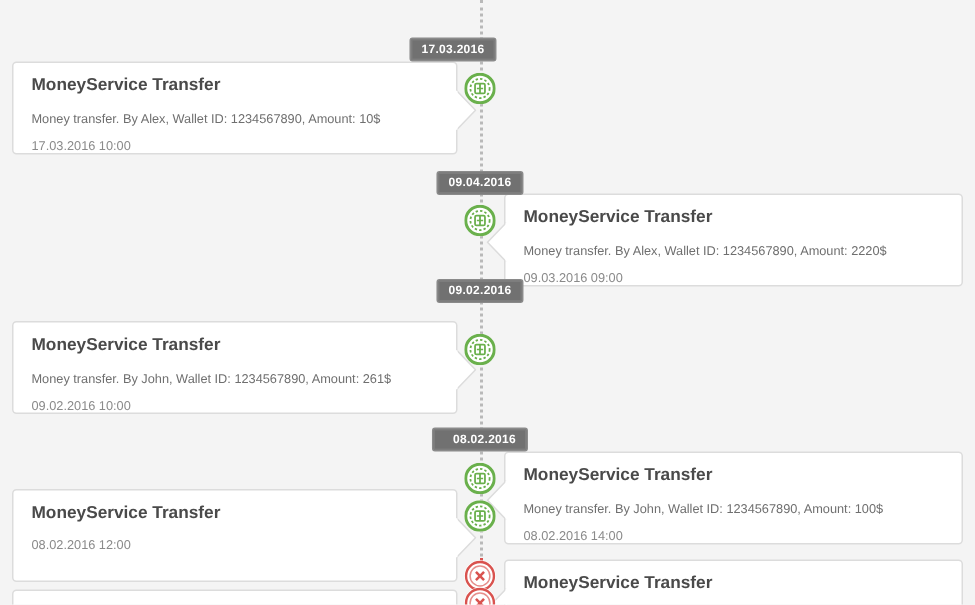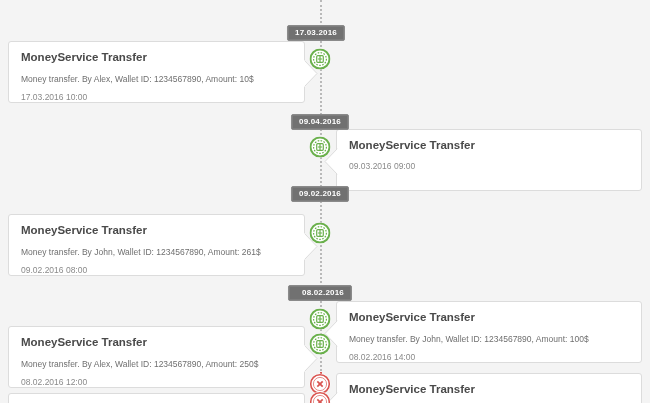--- a/index.html
+++ b/index.html
@@ -109,74 +109,74 @@
         <div class="card-time">17.03.2016 10:00</div>
       </div>
       <div class="card" style="left: 336px; top: 129px; width: 306px; height: 62px;">
         <div class="beak left">
           <svg width="14" height="27" viewBox="0 0 14 27">
             <path d="M13.5 0.5 L1 13.5 L13.5 26.5" fill="#ffffff" stroke="#dcdcdc" stroke-width="1" stroke-linejoin="round"></path>
             <line x1="14" y1="0.5" x2="14" y2="26.5" stroke="#ffffff" stroke-width="2"></line>
           </svg>
         </div>
         <div class="card-title">MoneyService Transfer</div>
+        <div class="card-desc">Money transfer. By Alex, Wallet ID: 1234567890, Amount: 2220$</div>
         <div class="card-time">09.03.2016 09:00</div>
       </div>
       <div class="card" style="left: 8px; top: 214px; width: 297px; height: 62px;">
         <div class="beak right">
           <svg width="14" height="27" viewBox="0 0 14 27">
             <path d="M0.5 0.5 L13 13.5 L0.5 26.5" fill="#ffffff" stroke="#dcdcdc" stroke-width="1" stroke-linejoin="round"></path>
             <line x1="0" y1="0.5" x2="0" y2="26.5" stroke="#ffffff" stroke-width="2"></line>
           </svg>
         </div>
         <div class="card-title">MoneyService Transfer</div>
         <div class="card-desc">Money transfer. By John, Wallet ID: 1234567890, Amount: 261$</div>
-        <div class="card-time">09.02.2016 08:00</div>
+        <div class="card-time">09.02.2016 10:00</div>
       </div>
       <div class="card" style="left: 336px; top: 301px; width: 306px; height: 62px;">
         <div class="beak left">
           <svg width="14" height="27" viewBox="0 0 14 27">
             <path d="M13.5 0.5 L1 13.5 L13.5 26.5" fill="#ffffff" stroke="#dcdcdc" stroke-width="1" stroke-linejoin="round"></path>
             <line x1="14" y1="0.5" x2="14" y2="26.5" stroke="#ffffff" stroke-width="2"></line>
           </svg>
         </div>
         <div class="card-title">MoneyService Transfer</div>
         <div class="card-desc">Money transfer. By John, Wallet ID: 1234567890, Amount: 100$</div>
         <div class="card-time">08.02.2016 14:00</div>
       </div>
       <div class="card" style="left: 8px; top: 326px; width: 297px; height: 62px;">
         <div class="beak right">
           <svg width="14" height="27" viewBox="0 0 14 27">
             <path d="M0.5 0.5 L13 13.5 L0.5 26.5" fill="#ffffff" stroke="#dcdcdc" stroke-width="1" stroke-linejoin="round"></path>
             <line x1="0" y1="0.5" x2="0" y2="26.5" stroke="#ffffff" stroke-width="2"></line>
           </svg>
         </div>
         <div class="card-title">MoneyService Transfer</div>
-        <div class="card-desc">Money transfer. By Alex, Wallet ID: 1234567890, Amount: 250$</div>
         <div class="card-time">08.02.2016 12:00</div>
       </div>
       <div class="card partial" style="left: 336px; top: 373px; width: 306px; height: 62px;">
         <div class="beak left">
           <svg width="14" height="27" viewBox="0 0 14 27">
             <path d="M13.5 0.5 L1 13.5 L13.5 26.5" fill="#ffffff" stroke="#dcdcdc" stroke-width="1" stroke-linejoin="round"></path>
             <line x1="14" y1="0.5" x2="14" y2="26.5" stroke="#ffffff" stroke-width="2"></line>
           </svg>
         </div>
         <div class="card-title">MoneyService Transfer</div>
         <div class="card-desc"></div>
         <div class="card-time"></div>
       </div>
       <div class="card partial" style="left: 8px; top: 393px; width: 297px; height: 62px;">
         <div class="card-title"></div>
         <div class="card-desc"></div>
         <div class="card-time"></div>
       </div>
     </div>
   <div id="badges-layer">
-      <div class="date-badge" style="left: 316px; top: 25px;">17.03.2016</div>
+      <div class="date-badge" style="left: 302px; top: 25px;">17.03.2016</div>
       <div class="date-badge" style="left: 320px; top: 114px;">09.04.2016</div>
       <div class="date-badge" style="left: 320px; top: 186px;">09.02.2016</div>
       <div class="date-badge" style="left: 320px; top: 285px; padding-left: 13px;">08.02.2016</div>
     </div>
   <div id="nodes-layer">
       <div class="node" style="left: 320px; top: 59px;">
         <svg width="21" height="21" viewBox="0 0 21 21">
           <circle cx="10.5" cy="10.5" r="9.5" fill="#ffffff" stroke="#6ab04c" stroke-width="2"></circle>
           <circle cx="10.5" cy="10.5" r="6.4" fill="none" stroke="#6ab04c" stroke-width="1.2" stroke-dasharray="1.6 1.4"></circle>
           <rect x="7.2" y="7.2" width="6.6" height="6.6" rx="1" fill="none" stroke="#6ab04c" stroke-width="1.2"></rect>

